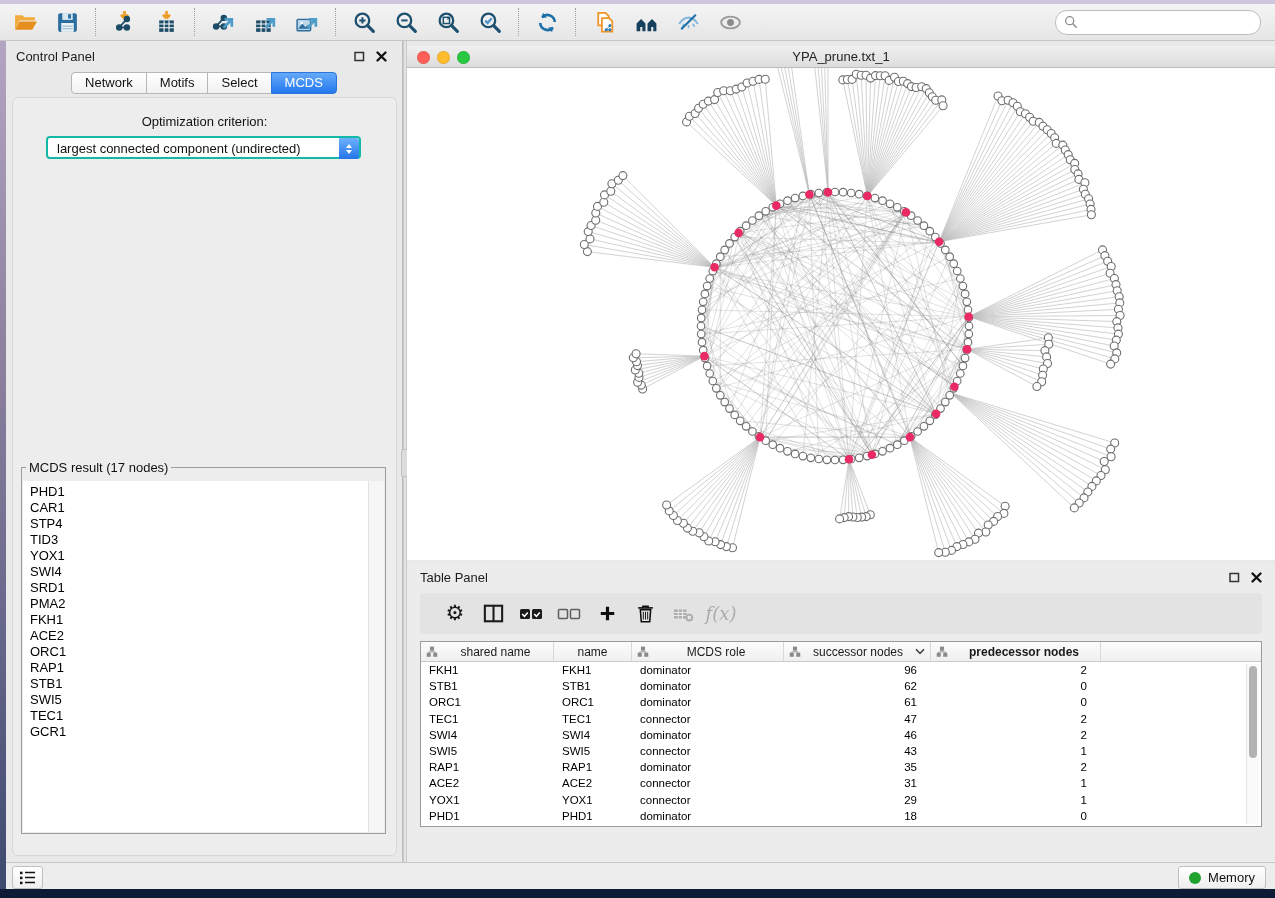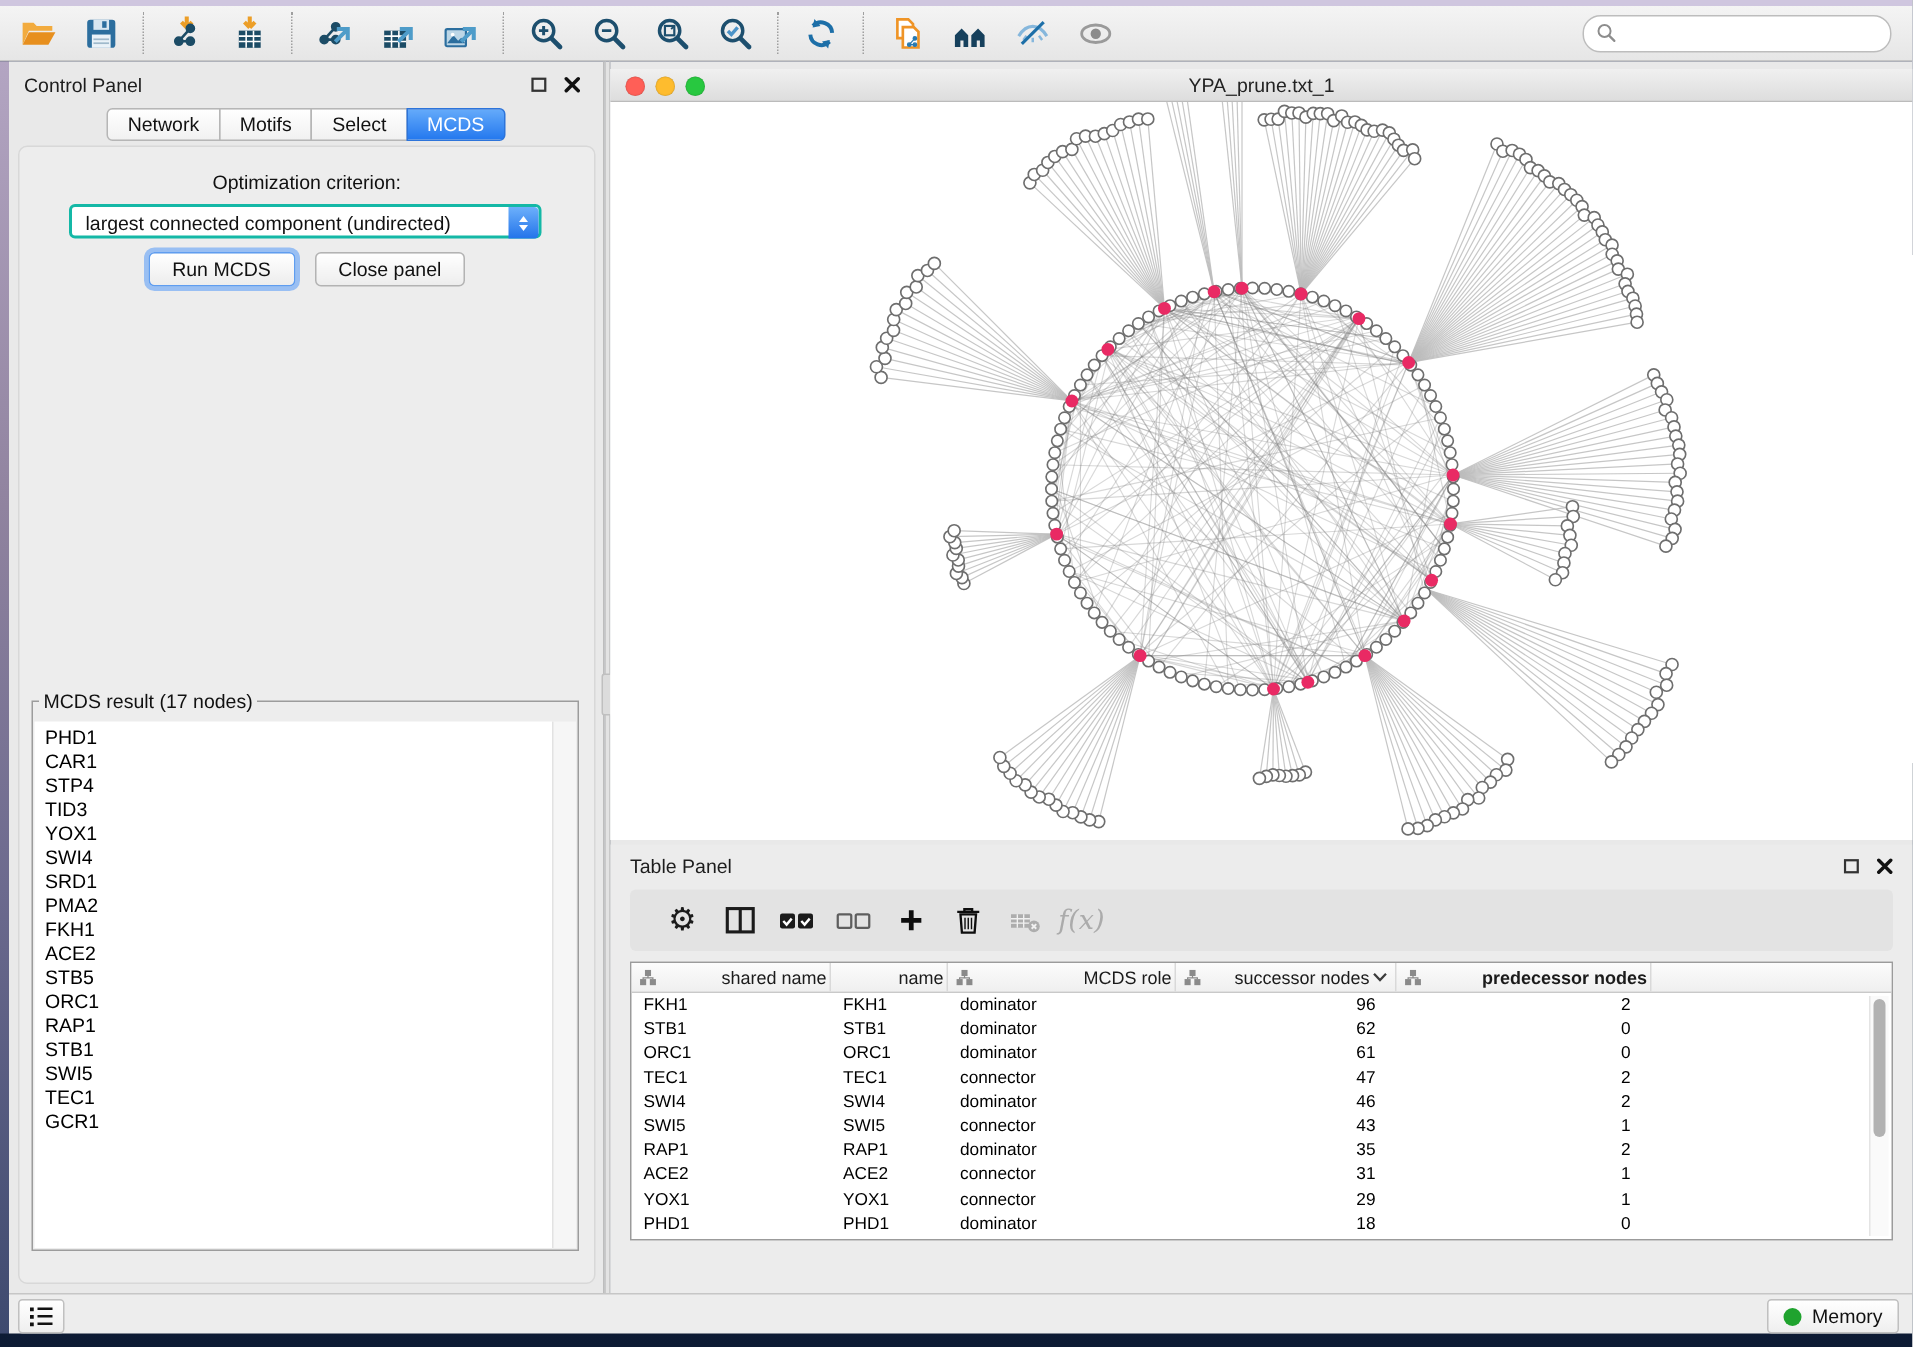--- a/index.html
+++ b/index.html
@@ -75,21 +75,21 @@
   
   .table-panel{position:absolute;left:0;top:522px;width:868px;height:299px;background:#ececec;}
   .tp-toolbar{position:absolute;left:13px;top:30px;width:842px;height:41px;background:#e3e3e3;border-radius:4px;
               display:flex;align-items:center;padding-left:16px;box-sizing:border-box;gap:0;}
   .tp-ico{width:38px;height:28px;display:flex;align-items:center;justify-content:center;}
   .gear-glyph{font-size:21px;color:#1b1b1b;font-family:"DejaVu Sans",sans-serif;line-height:1;}
   .fx-glyph{font-family:"DejaVu Serif",serif;font-style:italic;font-size:18px;color:#ababab;}
   .tbl{position:absolute;left:13px;top:78px;width:842px;height:186px;background:#fff;border:1px solid #9b9b9b;box-sizing:border-box;overflow:hidden;}
   .tbl-head{display:flex;height:20px;background:linear-gradient(#fcfcfc,#efefef);border-bottom:1px solid #c9c9c9;box-sizing:border-box;}
   .th{display:flex;align-items:center;border-right:1px solid #d9d9d9;box-sizing:border-box;font-size:12px;color:#1b1b1b;position:relative;}
-  .th .lbl{flex:1;text-align:right;padding:0 2px;}
+  .th .lbl{flex:1;text-align:center;padding:0 2px;}
   .th svg.hier{margin-left:5px;}
   .tbl-row{display:flex;height:16.2px;align-items:center;}
   .td{font-size:11.5px;color:#000;box-sizing:border-box;white-space:nowrap;overflow:hidden;}
   .td.name{padding-left:8px;text-align:left;}
   .td.num{text-align:right;padding-right:14px;}
   .tbl-scroll{position:absolute;right:2px;top:22px;width:12px;height:160px;background:#fafafa;border-left:1px solid #e4e4e4;}
   .tbl-thumb{position:absolute;left:1.5px;top:2px;width:8px;height:92px;background:#b2b2b2;border-radius:5px;}
   .tp-tabs{position:absolute;left:0;right:0;top:269px;}
 
   
@@ -290,38 +290,33 @@
 
     <div class="cp-card">
       <div class="crit-label">Optimization criterion:</div>
       <div class="dropdown">
         <span class="val">largest connected component (undirected)</span>
         <span class="dd-step">
             <i class="up"></i>
             <i class="dn"></i>
           </span>
       </div>
-      <div class="btn-row">
-        <button class="push-btn focused">Run MCDS</button>
-        <button class="push-btn">Close panel</button>
-      </div>
       <fieldset class="mcds-box">
         <legend class="mcds-legend">MCDS result (17 nodes)</legend>
         <div class="mcds-list" id="mcds-list">
             <div class="mcds-item" style="padding-top: 3px;">PHD1</div>
             <div class="mcds-item">CAR1</div>
             <div class="mcds-item">STP4</div>
             <div class="mcds-item">TID3</div>
             <div class="mcds-item">YOX1</div>
             <div class="mcds-item">SWI4</div>
             <div class="mcds-item">SRD1</div>
             <div class="mcds-item">PMA2</div>
             <div class="mcds-item">FKH1</div>
             <div class="mcds-item">ACE2</div>
-            <div class="mcds-item">STB5</div>
             <div class="mcds-item">ORC1</div>
             <div class="mcds-item">RAP1</div>
             <div class="mcds-item">STB1</div>
             <div class="mcds-item">SWI5</div>
             <div class="mcds-item">TEC1</div>
             <div class="mcds-item">GCR1</div>
           </div>
         <div class="mcds-track"></div>
       </fieldset>
     </div>

